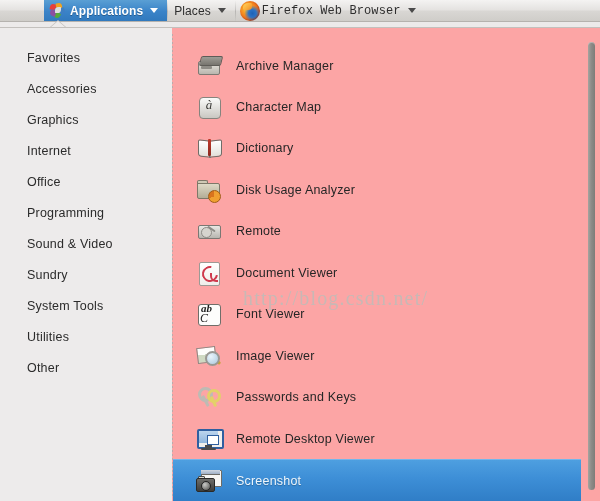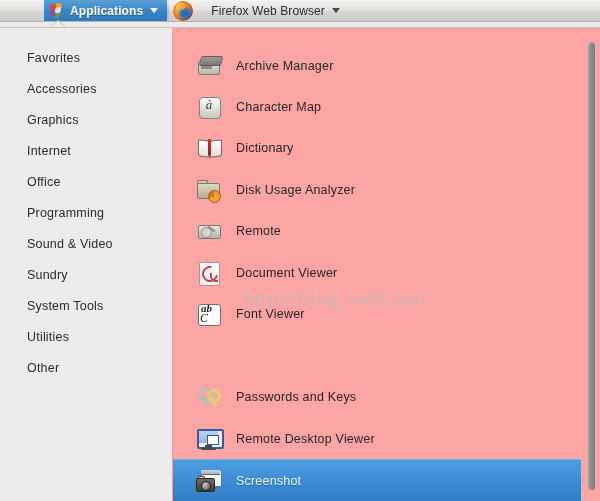--- a/index.html
+++ b/index.html
@@ -105,21 +105,21 @@
   }
   .logo-firefox:after {
     content: "";
     position: absolute;
     left: 3px; top: 2px;
     width: 9px; height: 7px;
     border-radius: 60% 20% 50% 20%;
     background: linear-gradient(135deg, #ffd861, #f58a1f);
     opacity: .95;
   }
-  .ff-label { margin-left: 16px; }
+  .ff-label { margin-left: 0px; font-family: Liberation Mono, monospace; }
 
   
   #menu {
     position: absolute;
     left: 0;
     top: 27px;
     width: 600px;
     height: 474px;
     background: #fca5a5;
     border-top: 1px solid #c3c0bd;
@@ -458,20 +458,24 @@
         <i class="lp4"></i>
           <i class="lp5"></i>
           <i class="lp6"></i>
       </span>
       <span class="plabel">Applications</span>
       <span class="caret"></span>
     </div>
 
     <div class="panel-sep"></div>
 
+    <div class="panel-item">
+      <span class="plabel">Places</span>
+      <span class="caret"></span>
+    </div>
 
     <div class="panel-sep"></div>
 
     <div class="panel-item">
       <span class="logo-firefox"></span>
       <span class="plabel ff-label">Firefox Web Browser</span>
       <span class="caret"></span>
     </div>
   </div>
 
@@ -575,20 +579,28 @@
 
       <div class="app-item" style="top:265px">
         <span class="app-icon ic-font">
           <i class="card"></i>
           <i class="t1">ab</i>
           <i class="t2">C</i>
         </span>
         <span class="app-label">Font Viewer</span>
       </div>
 
+      <div class="app-item" style="top:307px">
+        <span class="app-icon ic-imgview">
+          <i class="photo"></i>
+            <i class="handle"></i>
+            <i class="lens"></i>
+        </span>
+        <span class="app-label">Image Viewer</span>
+      </div>
 
       <div class="app-item" style="top:348px">
         <span class="app-icon ic-keys">
           <i class="k1"></i>
             <i class="k1s"></i>
             <i class="k2"></i>
             <i class="k2s"></i>
         </span>
         <span class="app-label">Passwords and Keys</span>
       </div>

